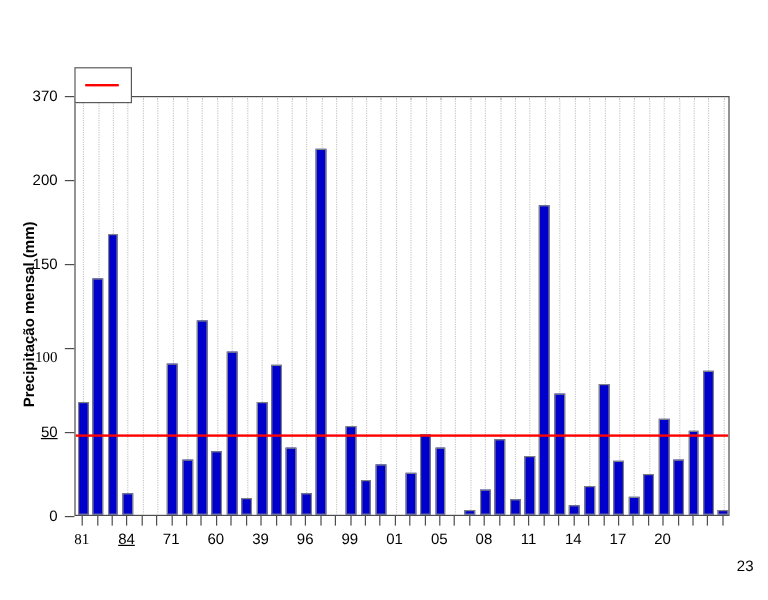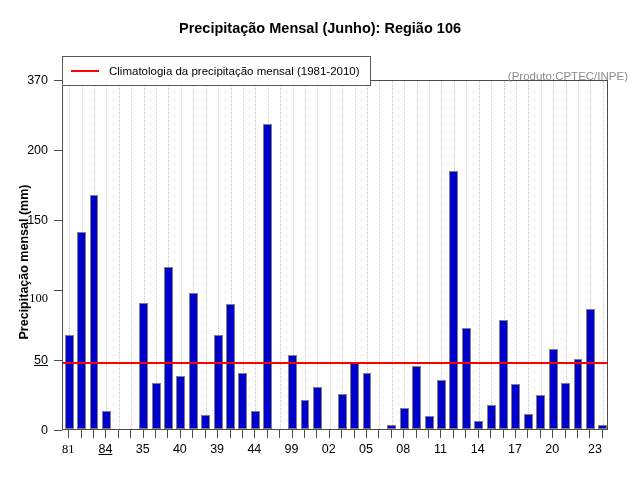--- a/index.html
+++ b/index.html
@@ -155,21 +155,20 @@
     color: #8c8c8c;
     z-index: 10;
     white-space: nowrap;
   }
 </style>
 </head>
 <body>
 
 <div id="figure">
 
-  <div id="chart-title">Precipitação Mensal (Junho): Região 106</div>
 
   <div id="plot-area">
     <div id="grid-layer">
         <div class="vgrid" style="left: 6.20455px;"></div>
         <div class="vgrid" style="left: 18.6136px;"></div>
         <div class="vgrid" style="left: 31.0227px;"></div>
         <div class="vgrid" style="left: 43.4318px;"></div>
         <div class="vgrid" style="left: 55.8409px;"></div>
         <div class="vgrid" style="left: 68.25px;"></div>
         <div class="vgrid" style="left: 80.6591px;"></div>
@@ -274,41 +273,41 @@
   <div id="x-axis">
       <div class="xtick-mark" style="left: 68.2045px;"></div>
       <div class="xtick-label" style="left: 68.2045px; font-family: Liberation Serif, serif;">81</div>
       <div class="xtick-mark" style="left: 80.6136px;"></div>
       <div class="xtick-mark" style="left: 93.0227px;"></div>
       <div class="xtick-mark" style="left: 105.432px;"></div>
       <div class="xtick-label" style="left: 105.432px; text-decoration: underline;">84</div>
       <div class="xtick-mark" style="left: 117.841px;"></div>
       <div class="xtick-mark" style="left: 130.25px;"></div>
       <div class="xtick-mark" style="left: 142.659px;"></div>
-      <div class="xtick-label" style="left: 142.659px;">35</div>
+      <div class="xtick-label" style="left: 142.659px;">71</div>
       <div class="xtick-mark" style="left: 155.068px;"></div>
       <div class="xtick-mark" style="left: 167.477px;"></div>
       <div class="xtick-mark" style="left: 179.886px;"></div>
-      <div class="xtick-label" style="left: 179.886px;">40</div>
+      <div class="xtick-label" style="left: 179.886px;">60</div>
       <div class="xtick-mark" style="left: 192.295px;"></div>
       <div class="xtick-mark" style="left: 204.705px;"></div>
       <div class="xtick-mark" style="left: 217.114px;"></div>
       <div class="xtick-label" style="left: 217.114px;">39</div>
       <div class="xtick-mark" style="left: 229.523px;"></div>
       <div class="xtick-mark" style="left: 241.932px;"></div>
       <div class="xtick-mark" style="left: 254.341px;"></div>
-      <div class="xtick-label" style="left: 254.341px;">44</div>
+      <div class="xtick-label" style="left: 254.341px;">96</div>
       <div class="xtick-mark" style="left: 266.75px;"></div>
       <div class="xtick-mark" style="left: 279.159px;"></div>
       <div class="xtick-mark" style="left: 291.568px;"></div>
       <div class="xtick-label" style="left: 291.568px;">99</div>
       <div class="xtick-mark" style="left: 303.977px;"></div>
       <div class="xtick-mark" style="left: 316.386px;"></div>
       <div class="xtick-mark" style="left: 328.795px;"></div>
-      <div class="xtick-label" style="left: 328.795px;">02</div>
+      <div class="xtick-label" style="left: 328.795px;">01</div>
       <div class="xtick-mark" style="left: 341.205px;"></div>
       <div class="xtick-mark" style="left: 353.614px;"></div>
       <div class="xtick-mark" style="left: 366.023px;"></div>
       <div class="xtick-label" style="left: 366.023px;">05</div>
       <div class="xtick-mark" style="left: 378.432px;"></div>
       <div class="xtick-mark" style="left: 390.841px;"></div>
       <div class="xtick-mark" style="left: 403.25px;"></div>
       <div class="xtick-label" style="left: 403.25px;">08</div>
       <div class="xtick-mark" style="left: 415.659px;"></div>
       <div class="xtick-mark" style="left: 428.068px;"></div>
@@ -322,24 +321,22 @@
       <div class="xtick-mark" style="left: 502.523px;"></div>
       <div class="xtick-mark" style="left: 514.932px;"></div>
       <div class="xtick-label" style="left: 514.932px;">17</div>
       <div class="xtick-mark" style="left: 527.341px;"></div>
       <div class="xtick-mark" style="left: 539.75px;"></div>
       <div class="xtick-mark" style="left: 552.159px;"></div>
       <div class="xtick-label" style="left: 552.159px;">20</div>
       <div class="xtick-mark" style="left: 564.568px;"></div>
       <div class="xtick-mark" style="left: 576.977px;"></div>
       <div class="xtick-mark" style="left: 589.386px;"></div>
-      <div class="xtick-label" style="left: 595px;">23</div>
+      <div class="xtick-label" style="left: 621px; margin-top: 23px;">23</div>
       <div class="xtick-mark" style="left: 601.795px;"></div>
     </div>
 
   <div id="legend">
     <span id="legend-swatch"></span>
-    <span id="legend-label">Climatologia da precipitação mensal (1981-2010)</span>
   </div>
 
-  <div id="source-note">(Produto:CPTEC/INPE)</div>
 
 </div>
 
 </body></html>

